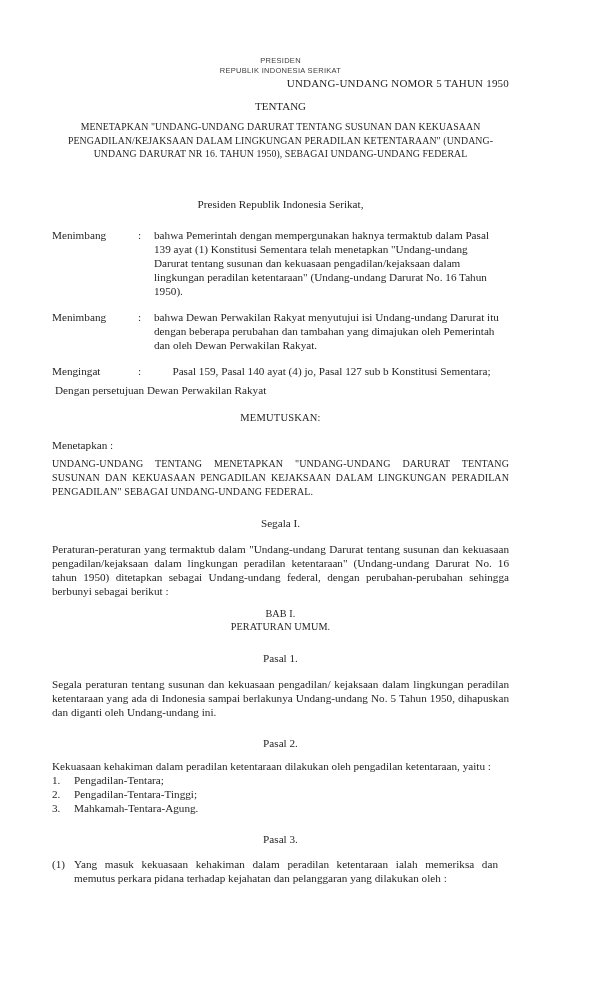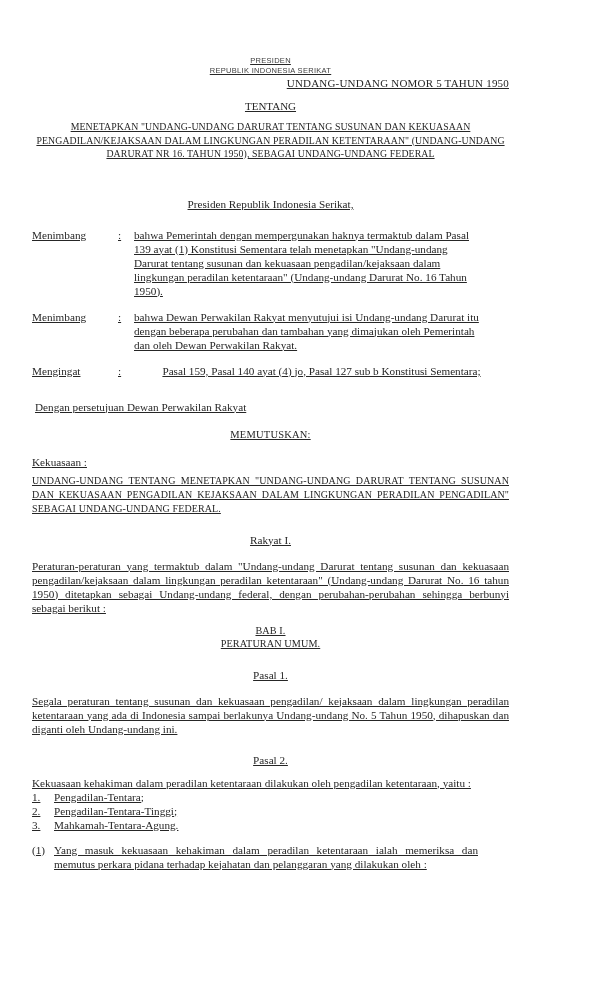--- a/index.html
+++ b/index.html
@@ -6,23 +6,22 @@
   html, body { background: #ffffff; }
   .page {
     position: relative;
     width: 576px;
     height: 1008px;
     background: #ffffff;
     color: #262626;
     font-family: "Liberation Serif", serif;
     font-size: 11.2px;
     line-height: 14px;
-    padding: 56px 67px 0 32px;
+    padding: 56px 67px 0 52px;
     overflow: hidden;
-    text-decoration: underline;
   }
   
   .letterhead {
     text-align: center;
     font-family: "Liberation Sans", sans-serif;
     font-size: 7.5px;
     line-height: 10px;
     color: #3d3d3d;
     letter-spacing: 0.3px;
   }
@@ -53,21 +52,21 @@
   }
   
   .considerations { margin-top: 17px; }
   .consideration {
     display: grid;
     grid-template-columns: 86px 16px 345px;
     margin-top: 12px;
   }
   .consideration.single-line { grid-template-columns: 86px 16px auto; }
   .consideration.single-line .c-text { white-space: nowrap; text-align: center; }
-  .agreement { margin-top: 22px; padding-left: 3px; }
+  .agreement { margin-top: 5px; padding-left: 3px; }
   .memutuskan {
     text-align: center;
     margin-top: 14px;
     font-size: 10.5px;
     letter-spacing: 0.2px;
   }
   .menetapkan { margin-top: 13px; }
   .enactment {
     margin-top: 5px;
     text-align: justify;
@@ -136,24 +135,24 @@
       <div class="c-label">Mengingat</div>
       <div class="c-colon">:</div>
       <div class="c-text">Pasal 159, Pasal 140 ayat (4) jo, Pasal 127 sub b Konstitusi Sementara;</div>
     </div>
   </div>
 
   <div class="agreement">Dengan persetujuan Dewan Perwakilan Rakyat</div>
 
   <div class="memutuskan">MEMUTUSKAN:</div>
 
-  <div class="menetapkan">Kekuasaan :</div>
+  <div class="menetapkan">Menetapkan :</div>
   <p class="enactment">UNDANG-UNDANG TENTANG MENETAPKAN "UNDANG-UNDANG DARURAT TENTANG SUSUNAN DAN KEKUASAAN PENGADILAN KEJAKSAAN DALAM LINGKUNGAN PERADILAN PENGADILAN" SEBAGAI UNDANG-UNDANG FEDERAL.</p>
 
-  <h3 class="pasal-heading">Rakyat I.</h3>
+  <h3 class="pasal-heading">Segala I.</h3>
   <p class="body-para">Peraturan-peraturan yang termaktub dalam "Undang-undang Darurat tentang susunan dan kekuasaan pengadilan/kejaksaan dalam lingkungan peradilan ketentaraan" (Undang-undang Darurat No. 16 tahun 1950) ditetapkan sebagai Undang-undang federal, dengan perubahan-perubahan sehingga berbunyi sebagai berikut :</p>
 
   <div class="bab-block">
     <div>BAB I.</div>
     <div>PERATURAN UMUM.</div>
   </div>
 
   <h3 class="pasal-heading">Pasal 1.</h3>
   <p class="body-para">Segala peraturan tentang susunan dan kekuasaan pengadilan/ kejaksaan dalam lingkungan peradilan ketentaraan yang ada di Indonesia sampai berlakunya Undang-undang No. 5 Tahun 1950, dihapuskan dan diganti oleh Undang-undang ini.</p>
 
@@ -167,18 +166,19 @@
     <li class="row">
       <span>2.</span>
       <span>Pengadilan-Tentara-Tinggi;</span>
     </li>
     <li class="row">
       <span>3.</span>
       <span>Mahkamah-Tentara-Agung.</span>
     </li>
   </ul>
 
+  <h3 class="pasal-heading">Pasal 3.</h3>
   <div class="clause">
     <span class="clause-num">(1)</span>
     <span class="clause-text">Yang masuk kekuasaan kehakiman dalam peradilan ketentaraan ialah memeriksa dan memutus perkara pidana terhadap kejahatan dan pelanggaran yang dilakukan oleh :</span>
   </div>
 
 </div>
 
 </body></html>

